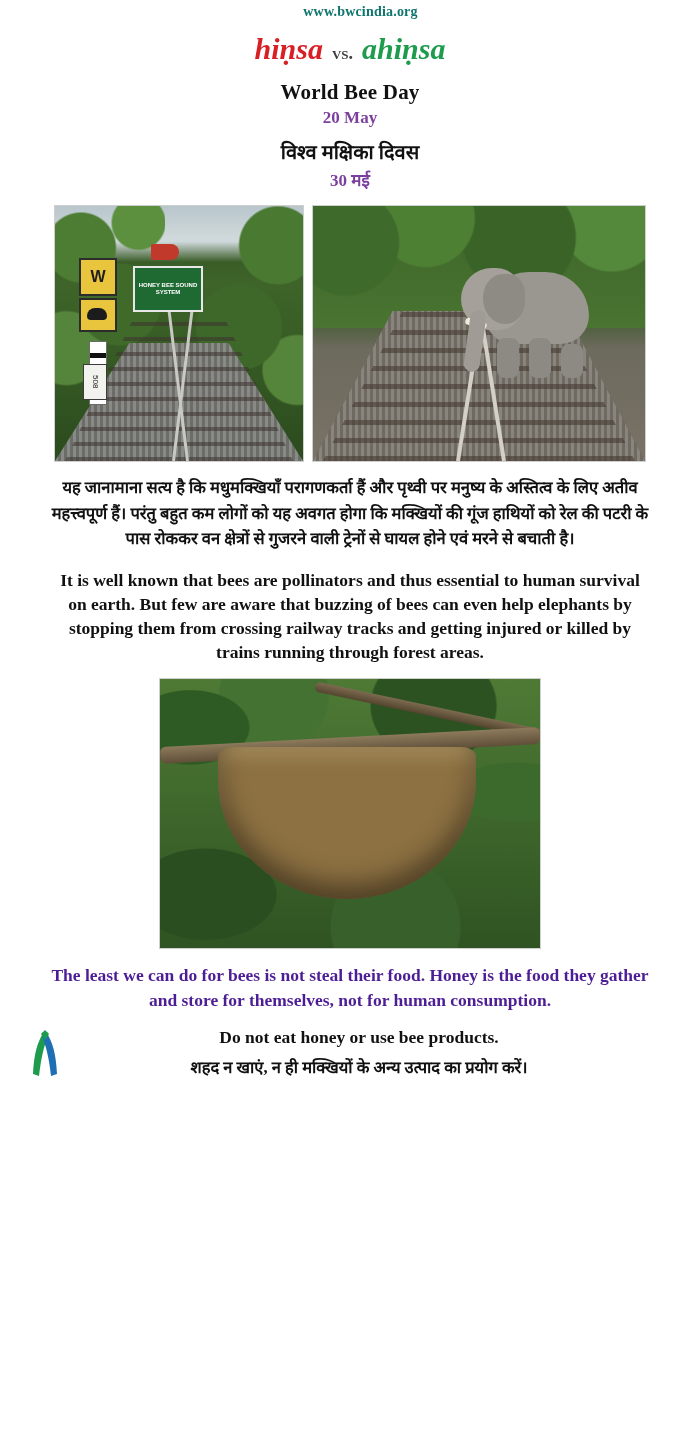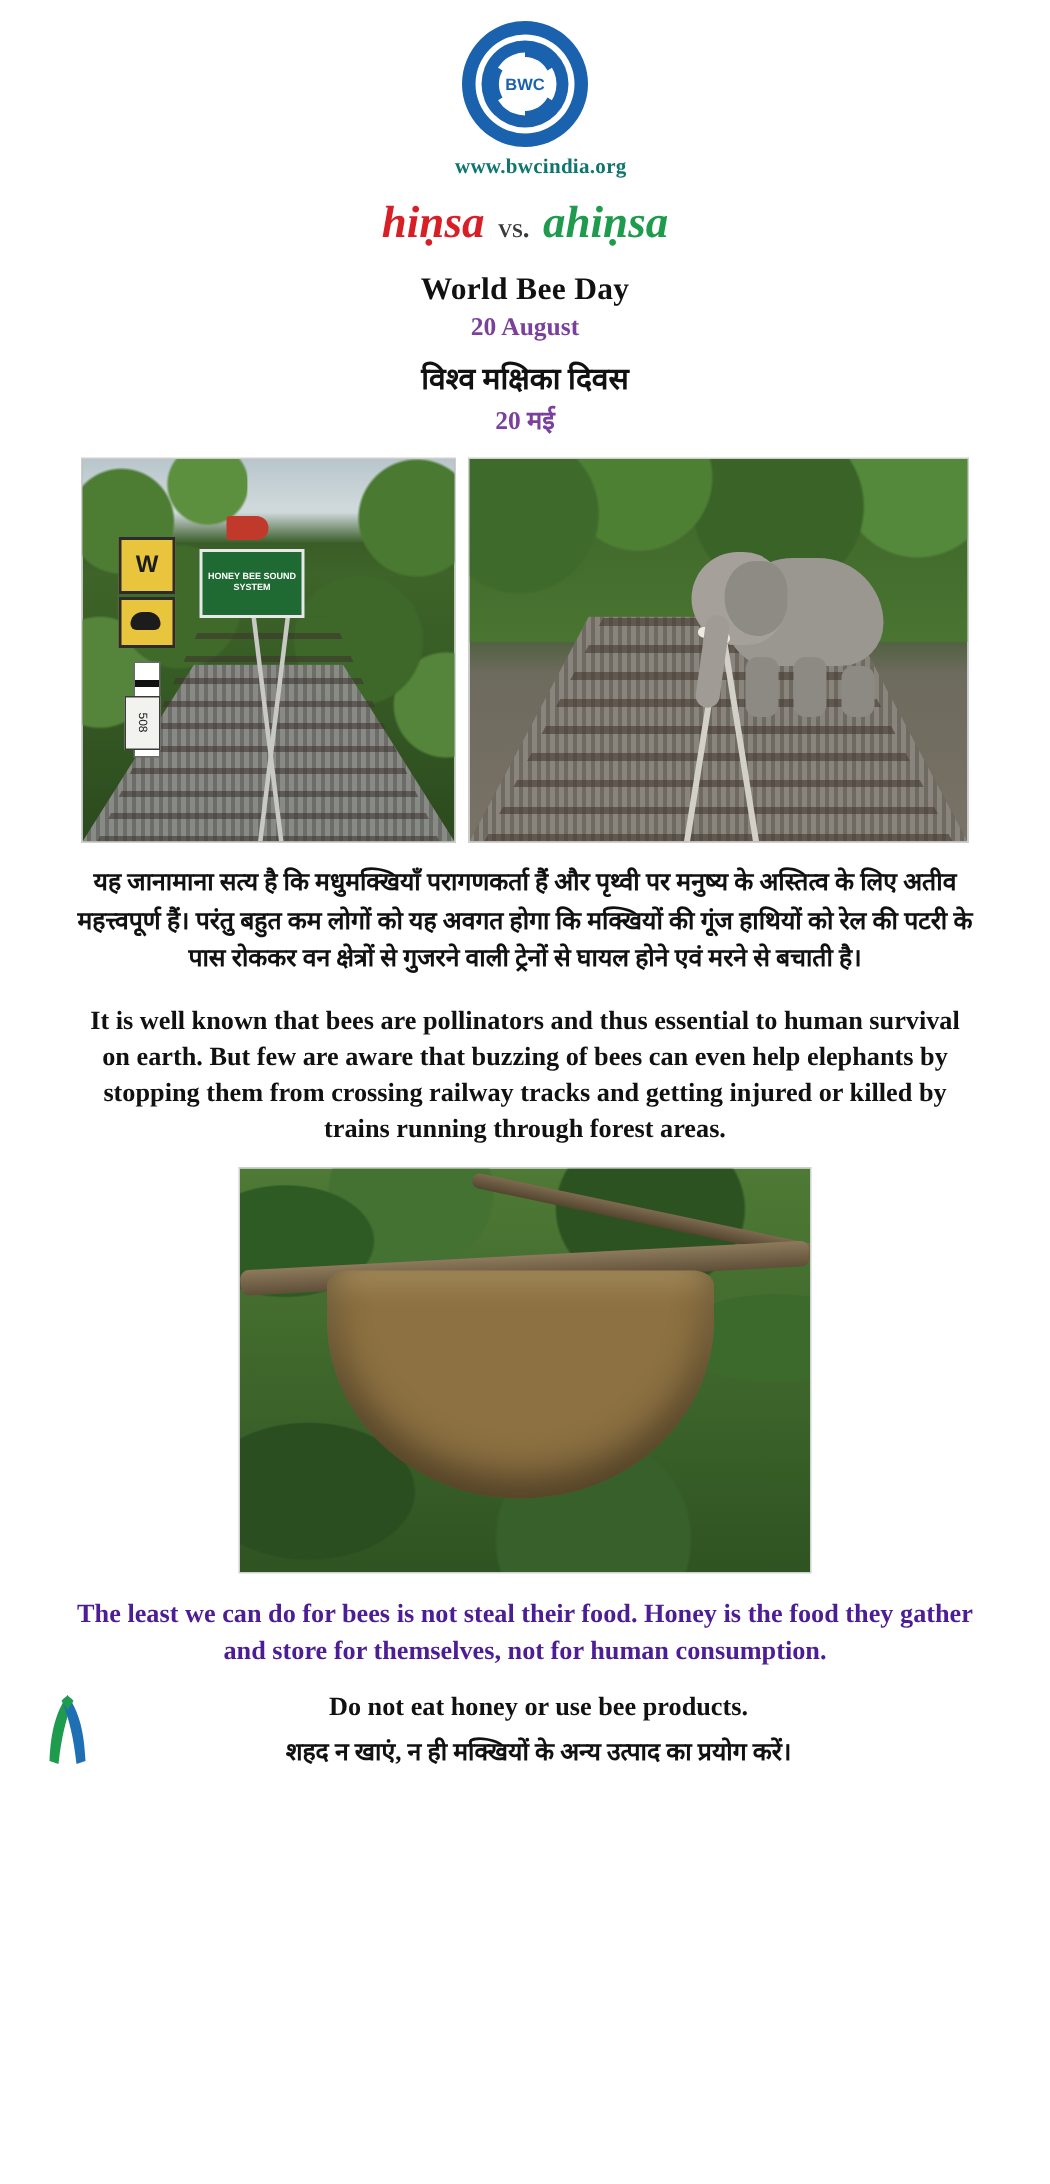--- a/index.html
+++ b/index.html
@@ -367,45 +367,33 @@
     font-size: 16.5px;
     font-weight: bold;
     color: #111111;
   }
 </style>
 </head>
 <body>
 
 <div class="page">
 
-  <div class="logo-wrap">
-    <svg viewBox="0 0 88 88" width="88" height="88" aria-hidden="true">
-      <circle cx="44" cy="44" r="42" fill="#1a62ad"></circle>
-      <circle cx="44" cy="44" r="33" fill="#ffffff"></circle>
-      <circle cx="44" cy="44" r="29" fill="#1a62ad"></circle>
-      <circle cx="44" cy="44" r="21" fill="#ffffff"></circle>
-      <path d="M44 17 a27 27 0 0 1 23 13 l-8 5 a18 18 0 0 0 -15 -9 z" fill="#1a62ad"></path>
-      <path d="M67 58 a27 27 0 0 1 -23 13 l0 -9 a18 18 0 0 0 15 -9 z" fill="#1a62ad"></path>
-      <path d="M21 30 a27 27 0 0 0 0 28 l8 -5 a18 18 0 0 1 0 -18 z" fill="#1a62ad"></path>
-      <text x="44" y="48" text-anchor="middle" font-family="Liberation Sans, sans-serif" font-size="11" font-weight="bold" fill="#1a62ad">BWC</text>
-    </svg>
-  </div>
 
   <div class="site-url">www.bwcindia.org</div>
 
   <div class="hinsa-line">
     <span class="hinsa">hiṇsa</span>
     <span class="vs">vs.</span>
     <span class="ahinsa">ahiṇsa</span>
   </div>
 
   <div class="title-en">World Bee Day</div>
-  <div class="date-en">20 August</div>
+  <div class="date-en">20 May</div>
   <div class="title-hi">विश्व मक्षिका दिवस</div>
-  <div class="date-hi">20 मई</div>
+  <div class="date-hi">30 मई</div>
 
   <div class="img-row">
 
     <div class="photo photo-left">
       <div class="rail-left"></div>
       <div class="foliage-l"></div>
       <div class="foliage-r"></div>
       <div class="ballast"></div>
       <div class="track-bed"></div>
       <div class="rail a"></div>

